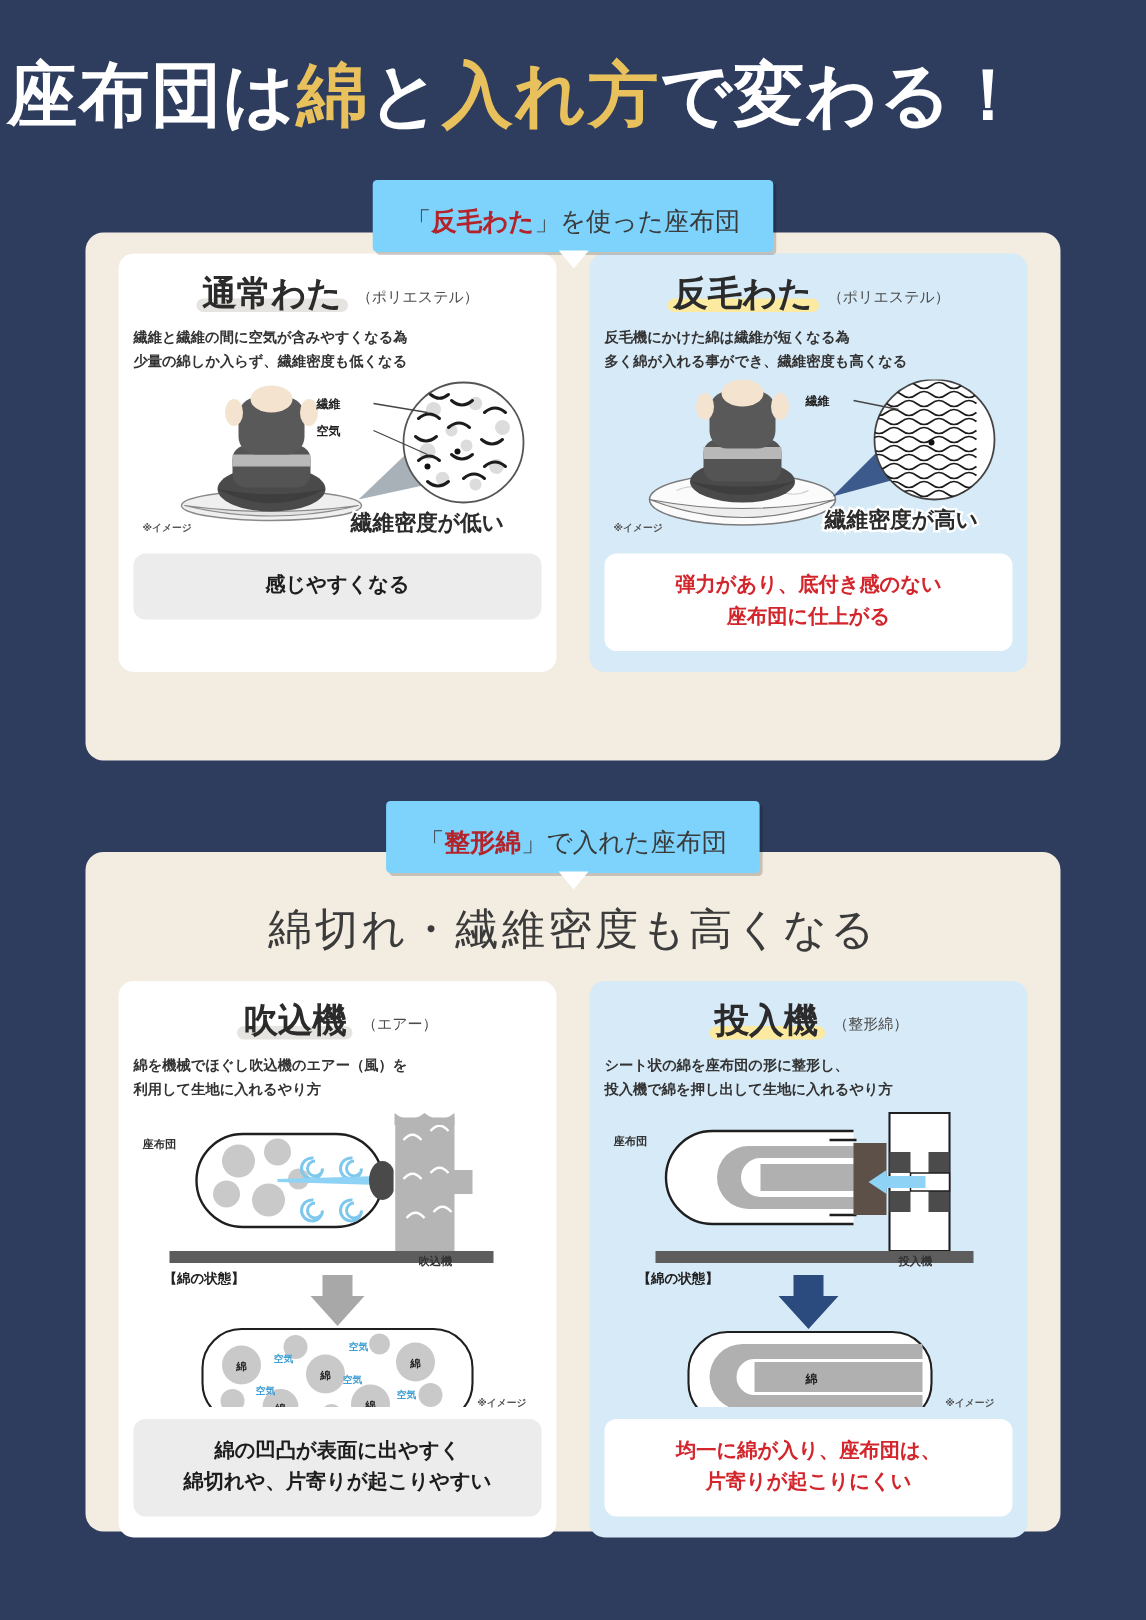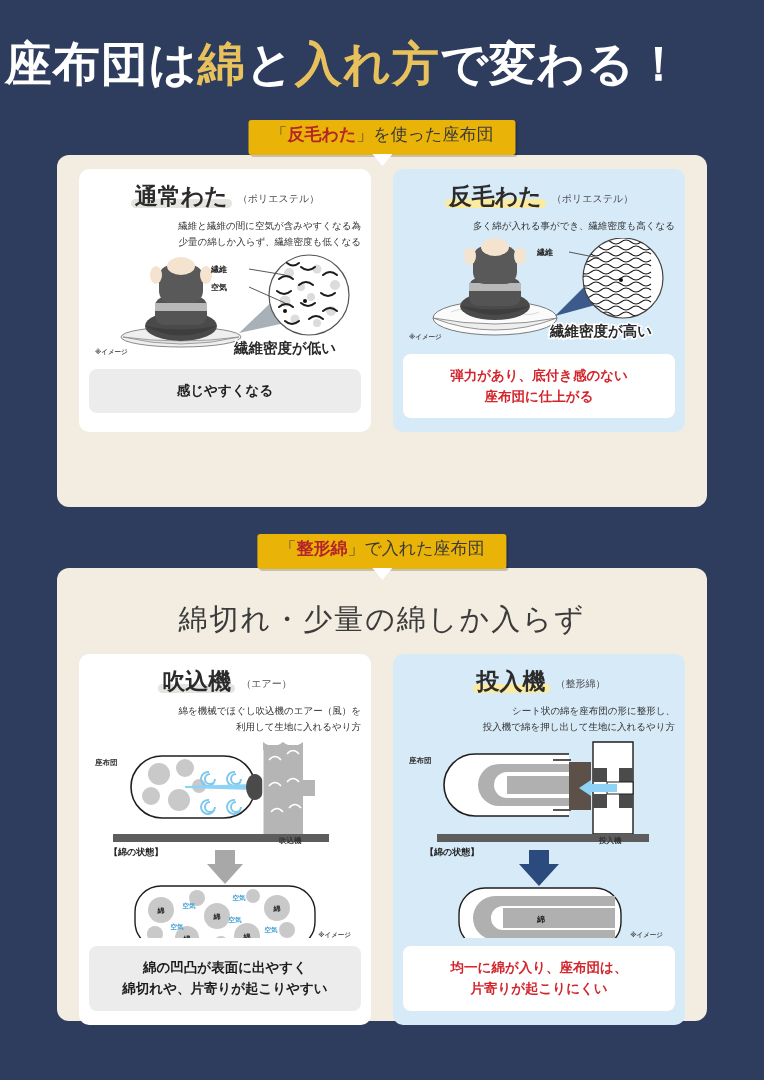--- a/index.html
+++ b/index.html
@@ -18,23 +18,23 @@
     text-align:center;
     font-size:47px;font-weight:bold;color:#ffffff;
     letter-spacing:1px;line-height:1.1;
     white-space:nowrap;
   }
   .main-title .gold{color:#e8c15c;}
 
   
   .badge{
     position:absolute;left:50%;transform:translateX(-50%);
-    background:#eab308;
+    background:#7dd3fc;
     border-radius:3px;
-    padding:3px 22px 9px 22px;
+    padding:16px 22px 9px 22px;
     font-size:17px;color:#3a3a3a;font-weight:500;
     white-space:nowrap;
     box-shadow:2px 2px 0 rgba(0,0,0,0.18);
     z-index:6;
   }
   .badge .red{color:#b4232a;font-weight:bold;}
   .badge::after{
     content:"";position:absolute;left:50%;bottom:-11px;
     transform:translateX(-50%);
     border-left:10px solid transparent;
@@ -87,22 +87,22 @@
   }
   .card.plain .card-title .hl::before{background:#e6e4e0;}
   .card.blue .card-title .hl::before{background:#fbeaa0;}
   .card-title .hl span{position:relative;z-index:1;}
   .card-title .sub{
     font-size:10px;font-weight:normal;color:#4a4a4a;
     margin-left:6px;vertical-align:2px;
   }
 
   .card-desc{
-    text-align:right;
-    font-size:9.5px;color:#333;font-weight:normal;
+    text-align:left;
+    font-size:9.5px;color:#333;font-weight:bold;
     line-height:1.6;
     margin-top:9px;
   }
 
   
   .illus{
     position:relative;height:108px;margin-top:4px;
   }
   .illus svg{display:block;}
   .imgnote{
@@ -216,20 +216,21 @@
         <div class="concl">
           <div>感じやすくなる</div>
         </div>
       </div>
 
       <div class="card blue">
         <div class="card-title">
           <span class="hl"><span>反毛わた</span></span><span class="sub">（ポリエステル）</span>
         </div>
         <div class="card-desc">
+          <div>反毛機にかけた綿は繊維が短くなる為</div>
           <div>多く綿が入れる事ができ、繊維密度も高くなる</div>
         </div>
 
         <div class="illus">
           <svg width="272" height="108" viewBox="0 0 272 108">
 
             <ellipse cx="92" cy="80" rx="62" ry="17" fill="#fbfbfb" stroke="#7a7a7a" stroke-width="1"></ellipse>
             <path d="M30 80 Q92 104 154 80 Q92 92 30 80 Z" fill="#eeeeee" stroke="#7a7a7a" stroke-width="0.8"></path>
             <g stroke="#cfcfcf" stroke-width="0.8" fill="none">
               <path d="M48 74 q10 -5 20 0"></path>
@@ -285,21 +286,21 @@
       </div>
 
     </div>
   </div>
 
   <div class="badge" style="top:534px;">
     <span>「</span><span class="red">整形綿</span><span>」</span><span>で入れた座布団</span>
   </div>
 
   <div class="panel" style="top:568px;height:453px;">
-    <div class="panel-heading">綿切れ・少量の綿しか入らず</div>
+    <div class="panel-heading">綿切れ・繊維密度も高くなる</div>
 
     <div class="cards">
 
       <div class="card plain">
         <div class="card-title">
           <span class="hl"><span>吹込機</span></span><span class="sub">（エアー）</span>
         </div>
         <div class="card-desc">
           <div>綿を機械でほぐし吹込機のエアー（風）を</div>
           <div>利用して生地に入れるやり方</div>

